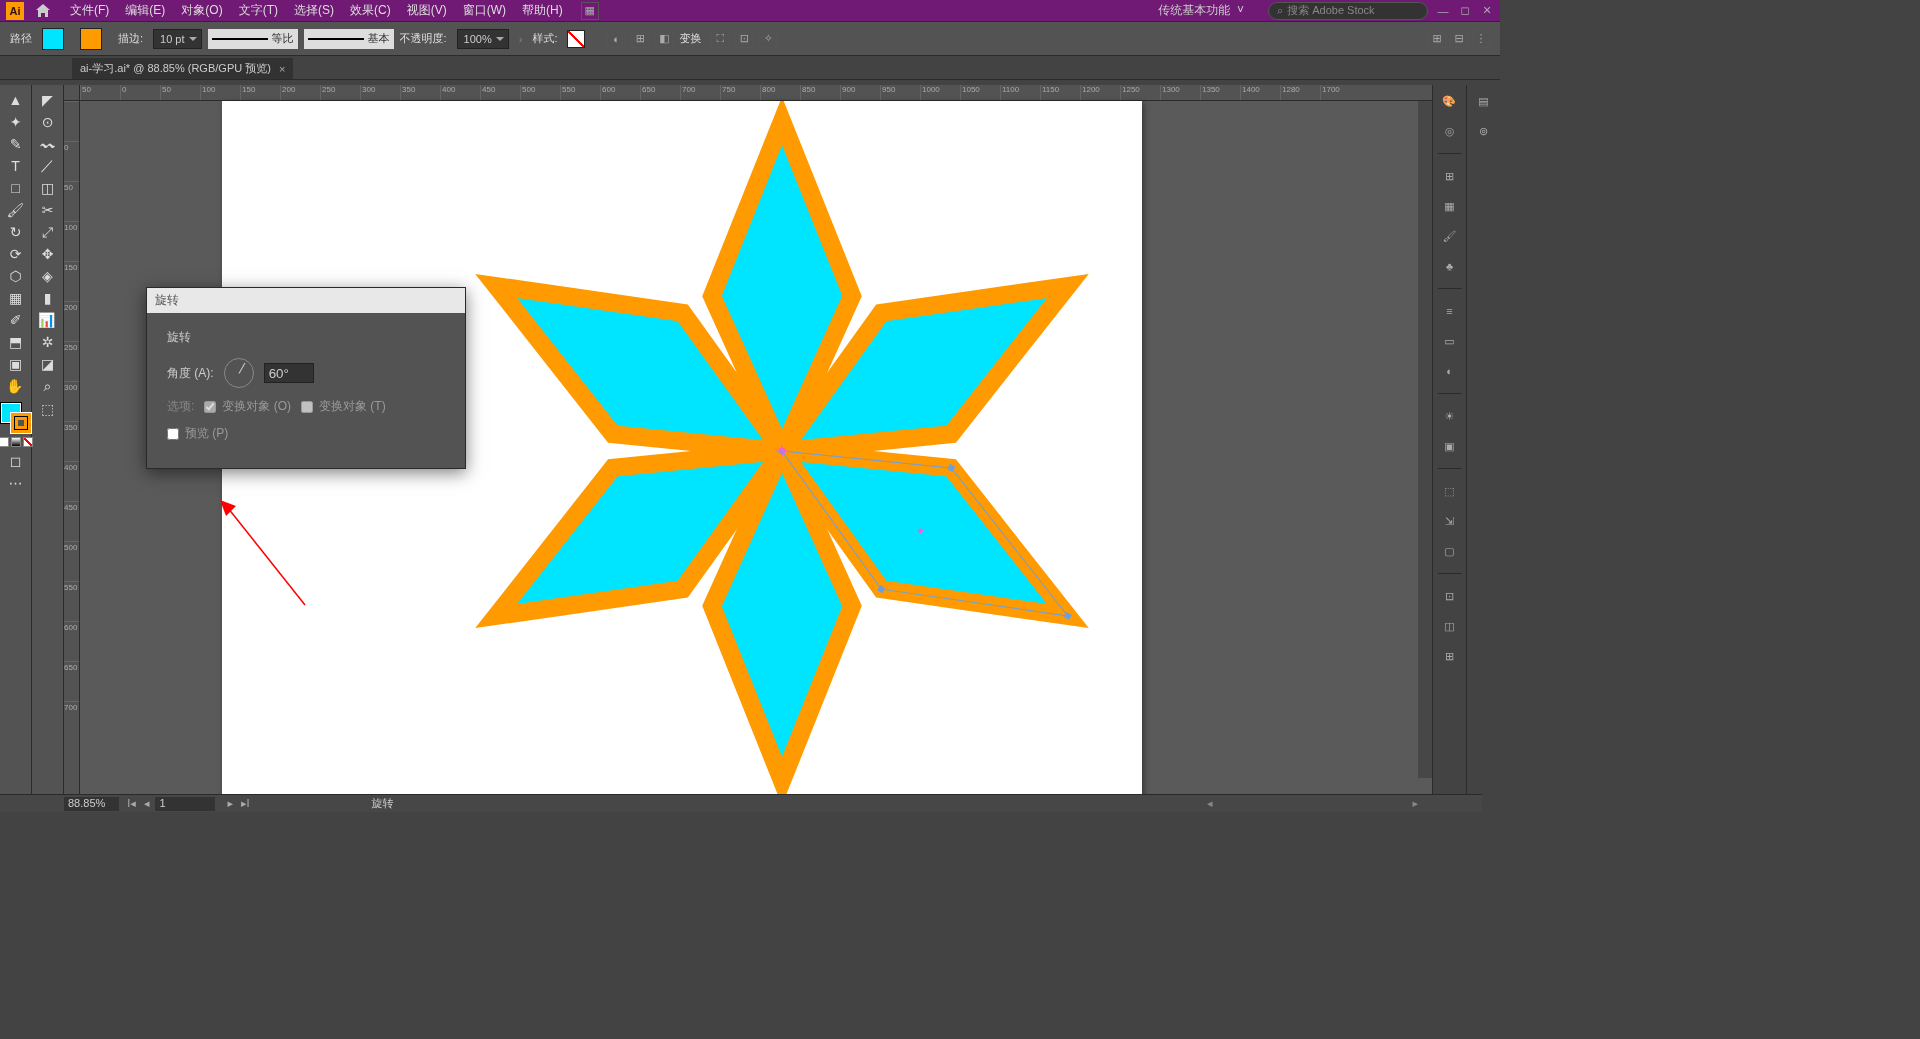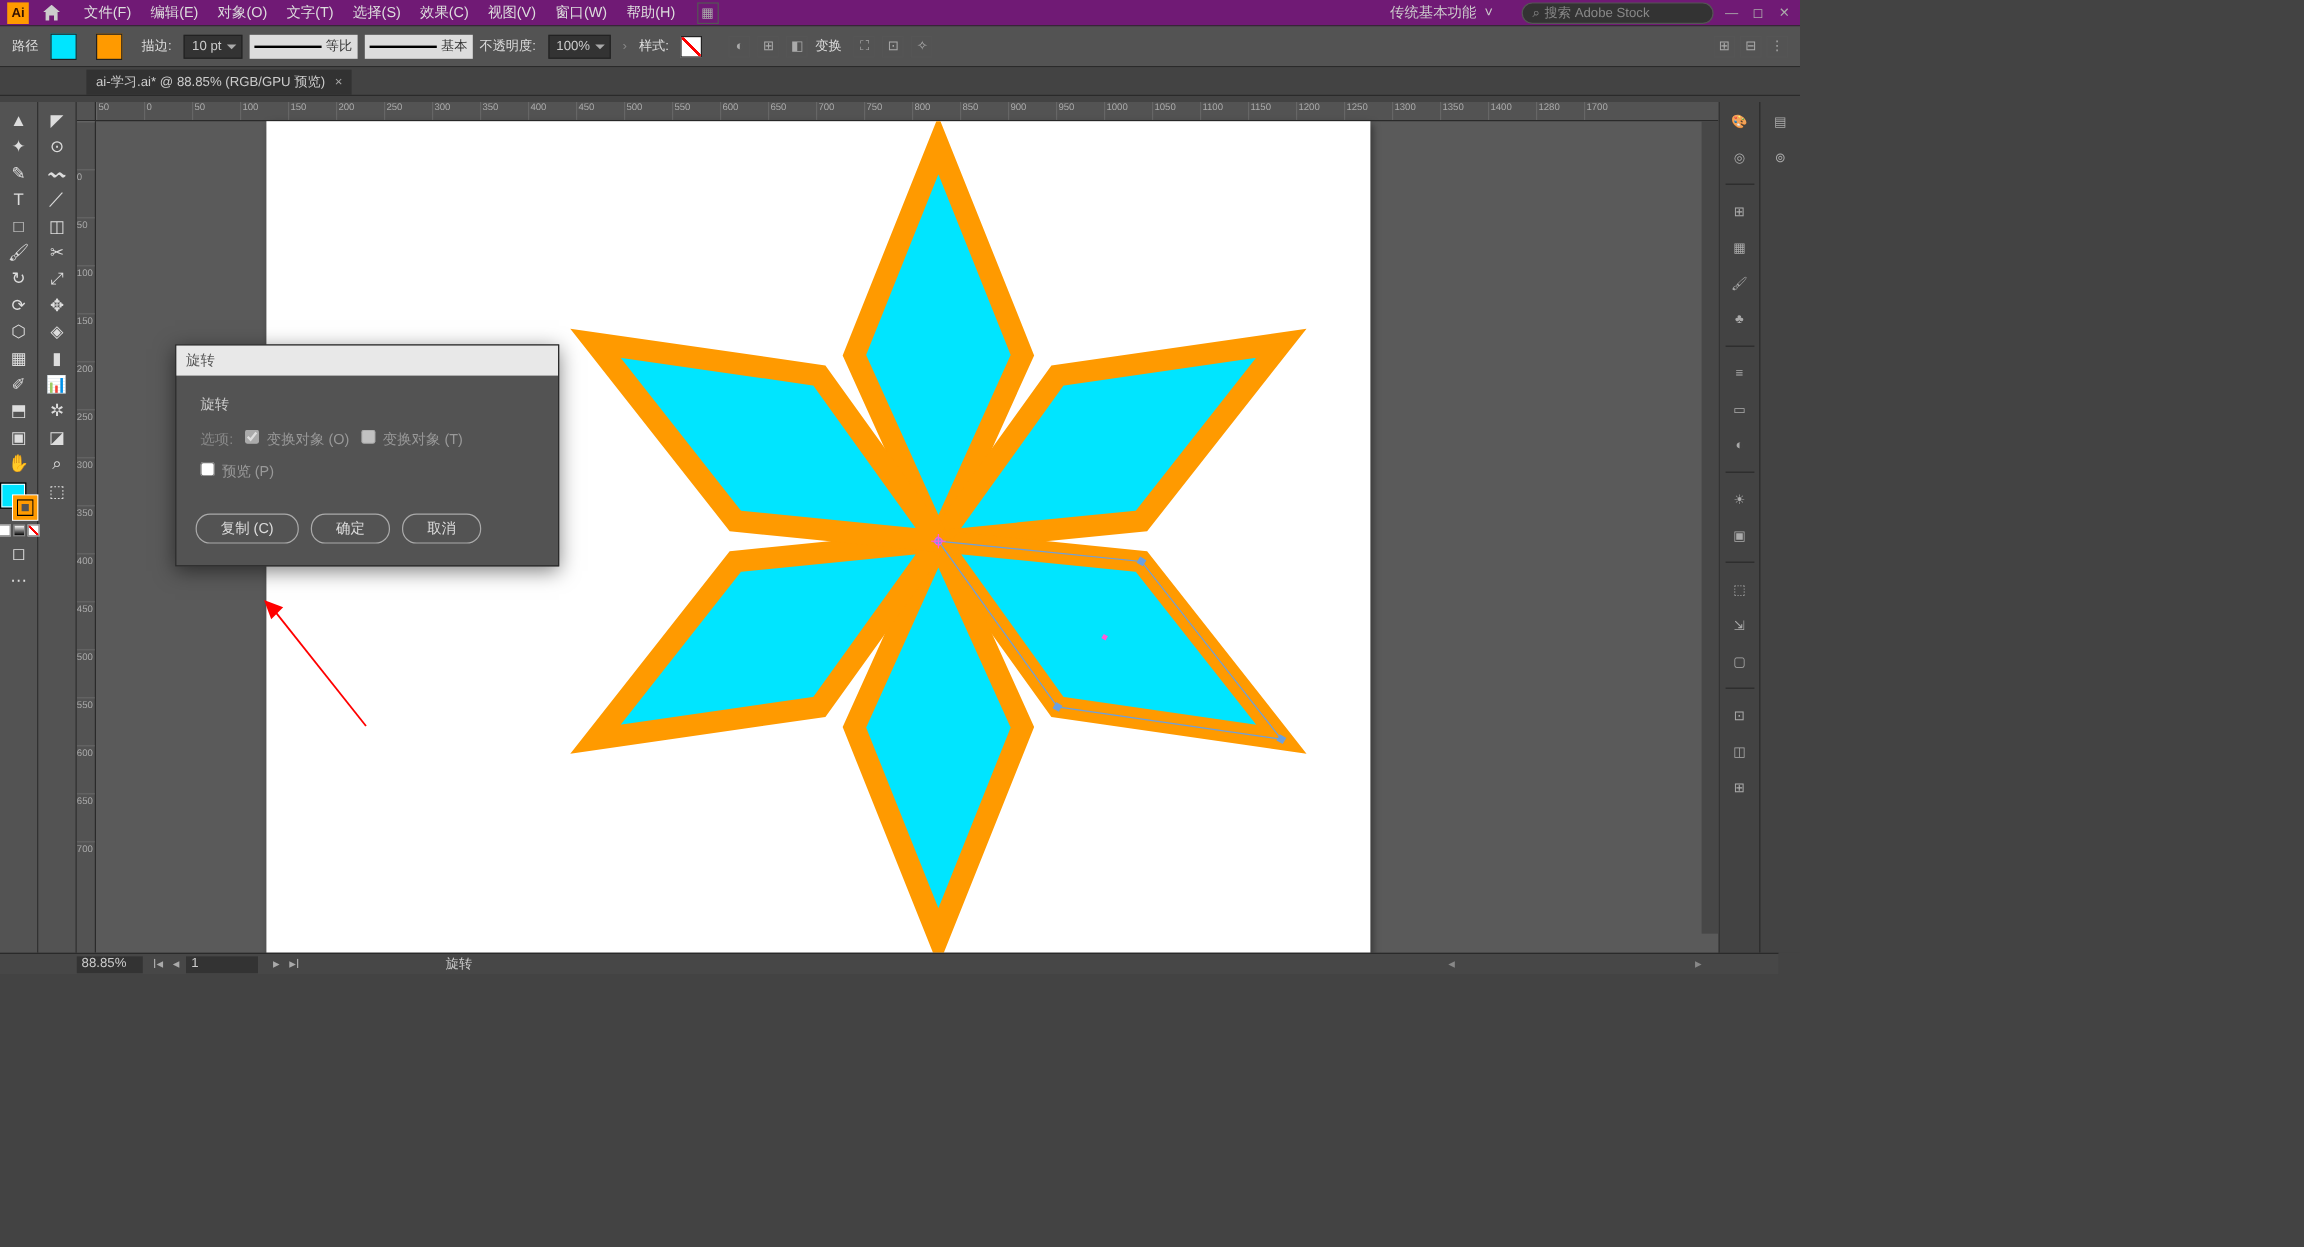--- a/index.html
+++ b/index.html
@@ -61,21 +61,21 @@
   
   
   .dialog{position:absolute;top:287px;left:146px;width:320px;background:#535353;border:1px solid #2a2a2a;box-shadow:0 4px 16px rgba(0,0,0,0.5);}
   .dlg-title{background:#e8e8e8;color:#555;padding:4px 8px;font-size:12px;}
   .dlg-body{padding:16px 20px;color:#ccc;font-size:12px;}
   .dlg-section{margin-bottom:12px;}
   .dlg-row{display:flex;align-items:center;gap:10px;margin-bottom:10px;}
   .angle-dial{width:30px;height:30px;border:1px solid #888;border-radius:50%;position:relative;}
   .angle-dial::after{content:"";position:absolute;top:50%;left:50%;width:12px;height:1px;background:#ccc;transform-origin:left;transform:rotate(-60deg);}
   .dlg-input{width:50px;height:20px;background:#333;border:1px solid #222;color:#ccc;padding:0 4px;}
-  .dlg-check{display:flex;gap:6px;color:#999;}
+  .dlg-check{display:flex;align-items:center;gap:6px;color:#999;}
   .dlg-check input{width:12px;height:12px;}
   .dlg-footer{display:flex;gap:10px;justify-content:flex-start;padding:0 16px 18px;}
   .dlg-btn{border:1px solid #aaa;background:transparent;color:#ddd;border-radius:12px;padding:3px 20px;font-size:12px;cursor:pointer;}
   
   
   .status{position:absolute;bottom:0;left:0;right:18px;height:18px;background:#474747;display:flex;align-items:center;font-size:11px;color:#ccc;padding:0 64px;border-top:1px solid #2a2a2a;}
   .status .dd-sm{height:14px;background:#333;padding:0 14px 0 4px;position:relative;margin-right:6px;}
   .status .nav{display:flex;align-items:center;gap:4px;}
   .nav-btn{color:#aaa;padding:0 2px;}
   
@@ -339,43 +339,43 @@
   <div class="right-panels2">
     <div class="rp-icon">▤</div>
     <div class="rp-icon">⊚</div>
   </div>
 </div>
 
 <div class="dialog">
   <div class="dlg-title">旋转</div>
   <div class="dlg-body">
     <div class="dlg-section">旋转</div>
+    <div class="dlg-row">
+      <span>角度 (A):</span>
+      <div class="angle-dial"></div>
+      <input class="dlg-input" value="60°" style="">
+    </div>
     <div class="dlg-row" style="color:#888;">
       <span>选项:</span>
       <label class="dlg-check">
           <input type="checkbox" checked="" disabled="" style="">
           <span>变换对象 (O)</span>
         </label>
       <label class="dlg-check">
           <input type="checkbox" disabled="" style="">
           <span>变换对象 (T)</span>
         </label>
     </div>
     <div class="dlg-row">
       <label class="dlg-check">
           <input type="checkbox" style="">
           <span>预览 (P)</span>
         </label>
     </div>
   </div>
-  <div class="dlg-footer">
-    <button class="dlg-btn">复制 (C)</button>
-    <button class="dlg-btn">确定</button>
-    <button class="dlg-btn">取消</button>
-  </div>
 </div>
 
 <svg class="arrow-anno" viewBox="0 0 90 110">
   <line x1="85" y1="105" x2="8" y2="8" stroke="#ff0000" stroke-width="1.5"></line>
   <polygon points="0,0 16,6 6,16" fill="#ff0000"></polygon>
 </svg>
 
 <div class="status">
   <div class="dd-sm"><span>88.85%</span></div>
   <div class="nav">

